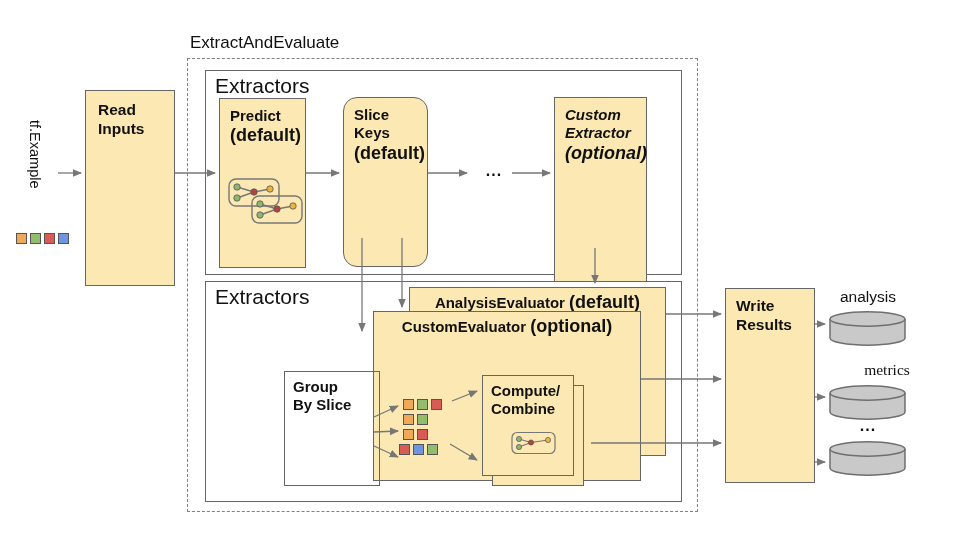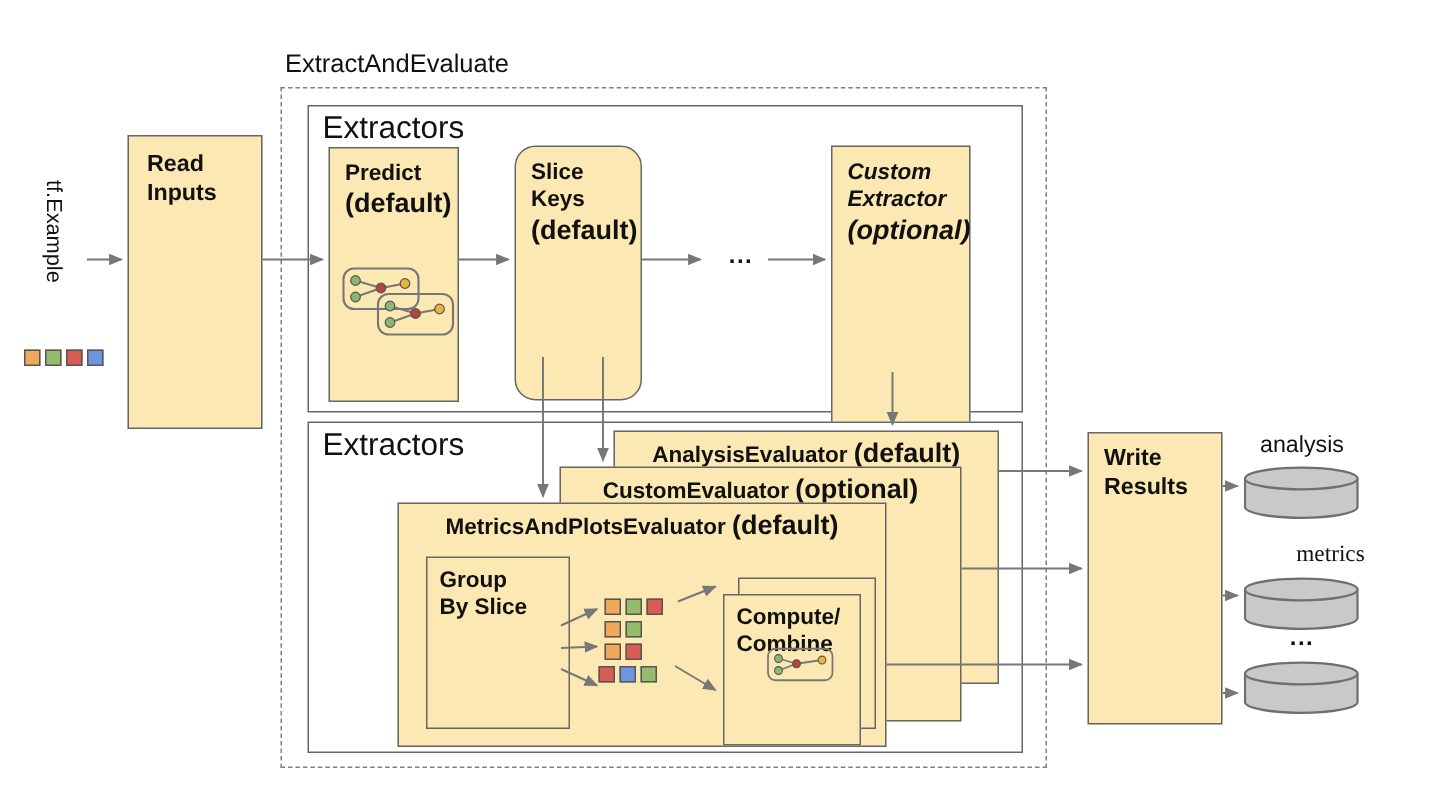--- a/index.html
+++ b/index.html
@@ -125,26 +125,20 @@
     </div>
   </div>
 
   <div class="tanbox" style="left:373px;top:311px;width:268px;height:170px;">
     <div class="hdr">
       <span>CustomEvaluator</span>
       <span class="bs">(optional)</span>
     </div>
   </div>
 
-  <div class="tanbox" style="left:265px;top:335px;width:326px;height:163px;">
-    <div class="hdr">
-      <span>MetricsAndPlotsEvaluator</span>
-      <span class="bs">(default)</span>
-    </div>
-  </div>
 
   <div class="tanbox" style="left:284px;top:371px;width:96px;height:115px;background:transparent;">
     <div class="bt" style="padding:6px 0 0 8px;">Group
 By Slice</div>
   </div>
 
   <div class="abs grid" style="left:403px;top:399px;">
       <div class="sqrow">
         <span class="sq" style="background: rgb(240, 168, 90);"></span>
         <span class="sq" style="background: rgb(147, 189, 108);"></span>
@@ -159,21 +153,21 @@
         <span class="sq" style="background: rgb(217, 92, 84);"></span>
       </div>
       <div class="sqrow">
         <span class="sq" style="background: rgb(217, 92, 84);"></span>
         <span class="sq" style="background: rgb(110, 150, 224);"></span>
         <span class="sq" style="background: rgb(147, 189, 108);"></span>
       </div>
     </div>
 
   <div class="tanbox" style="left:492px;top:385px;width:92px;height:101px;"></div>
-  <div class="tanbox" style="left:482px;top:396px;width:92px;height:101px;">
+  <div class="tanbox" style="left:482px;top:375px;width:92px;height:101px;">
     <div class="bt" style="padding:6px 0 0 8px;">Compute/
 Combine</div>
   </div>
 
   <svg class="abs" style="left:511px;top:431px;" width="46" height="25">
     <g stroke="#777" fill="none" stroke-width="1.2">
       <rect x="1" y="1.5" width="43" height="21" rx="5"></rect>
       <line x1="8" y1="8" x2="20" y2="11.5"></line>
       <line x1="8" y1="16" x2="20" y2="11.5"></line>
       <line x1="20" y1="11.5" x2="37" y2="9"></line>

